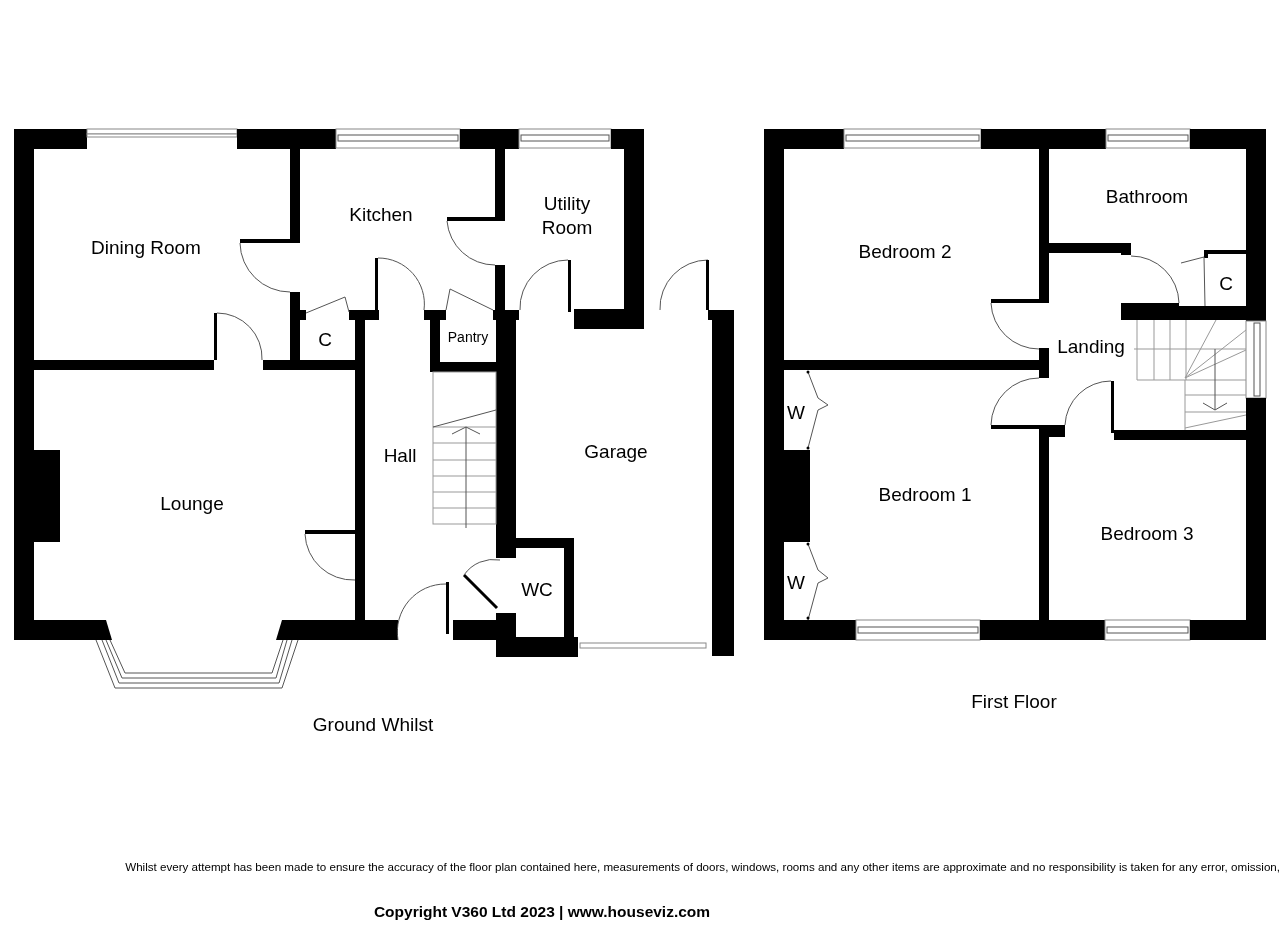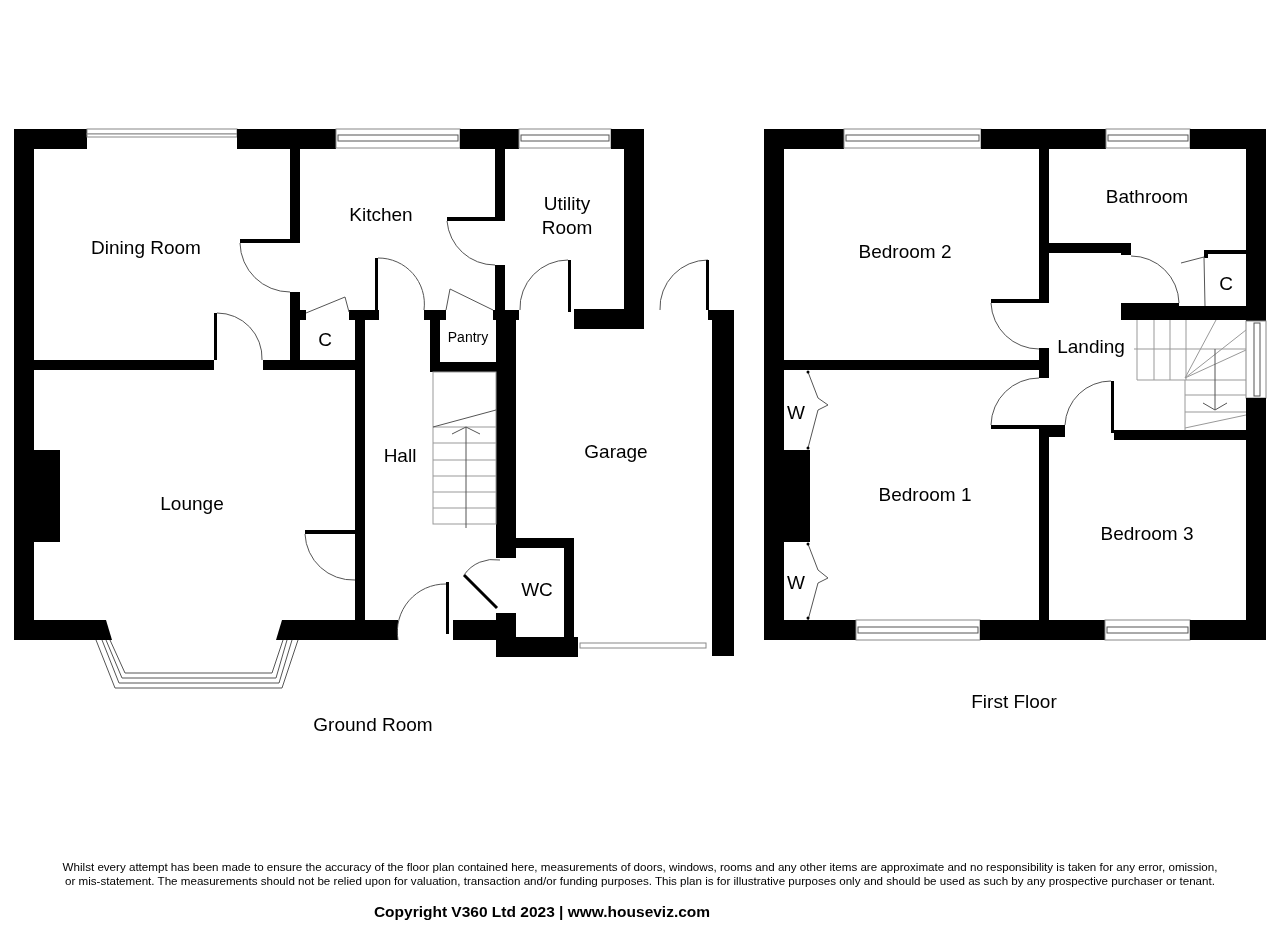--- a/index.html
+++ b/index.html
@@ -5,21 +5,21 @@
   html, body { margin:0; padding:0; background:#ffffff; }
   body { width:1280px; height:928px; position:relative; overflow:hidden; font-family:"Liberation Sans", sans-serif; color:#000; }
   svg#plan { position:absolute; left:0; top:0; }
   .wall { fill:#000; }
   .win { fill:#fff; stroke:#888; stroke-width:1; }
   .thin { fill:none; stroke:#555; stroke-width:1; }
   .stair { fill:none; stroke:#999; stroke-width:1; }
   .lbl { font-family:"Liberation Sans", sans-serif; font-size:19px; fill:#000; text-anchor:middle; }
   .lbl-s { font-family:"Liberation Sans", sans-serif; font-size:14px; fill:#000; text-anchor:middle; }
   .floor-title { position:absolute; font-weight:normal; font-size:19px; transform:translateX(-50%); white-space:nowrap; }
-  .disclaimer { position:absolute; left:0; width:1280px; top:860px; text-align:center; font-size:11.6px; line-height:14px; }
+  .disclaimer { position:absolute; left:0; width:1280px; top:860px; text-align:right; font-size:11.6px; line-height:14px; }
   .copyright { position:absolute; left:0; width:1084px; top:903px; text-align:center; font-weight:bold; font-size:15.5px; }
 </style>
 </head>
 <body>
 
 <svg id="plan" width="1280" height="928" viewBox="0 0 1280 928">
 
   <g>
 
     <rect class="wall" x="14" y="129" width="73" height="20"></rect>
@@ -215,20 +215,19 @@
     <text class="lbl" x="1147" y="203">Bathroom</text>
     <text class="lbl" x="1226" y="290">C</text>
     <text class="lbl" x="1091" y="353">Landing</text>
     <text class="lbl" x="925" y="501">Bedroom 1</text>
     <text class="lbl" x="1147" y="540">Bedroom 3</text>
     <text class="lbl" x="796" y="419">W</text>
     <text class="lbl" x="796" y="589">W</text>
   </g>
 </svg>
 
-<div class="floor-title" style="left:373px; top:714px;">Ground Room</div>
+<div class="floor-title" style="left:373px; top:714px;">Ground Whilst</div>
 <div class="floor-title" style="left:1014px; top:691px;">First Floor</div>
 
 <div class="disclaimer">
   <div>Whilst every attempt has been made to ensure the accuracy of the floor plan contained here, measurements of doors, windows, rooms and any other items are approximate and no responsibility is taken for any error, omission,</div>
-  <div>or mis-statement. The measurements should not be relied upon for valuation, transaction and/or funding purposes. This plan is for illustrative purposes only and should be used as such by any prospective purchaser or tenant.</div>
 </div>
 <div class="copyright">Copyright V360 Ltd 2023 | www.houseviz.com</div>
 
 </body></html>

